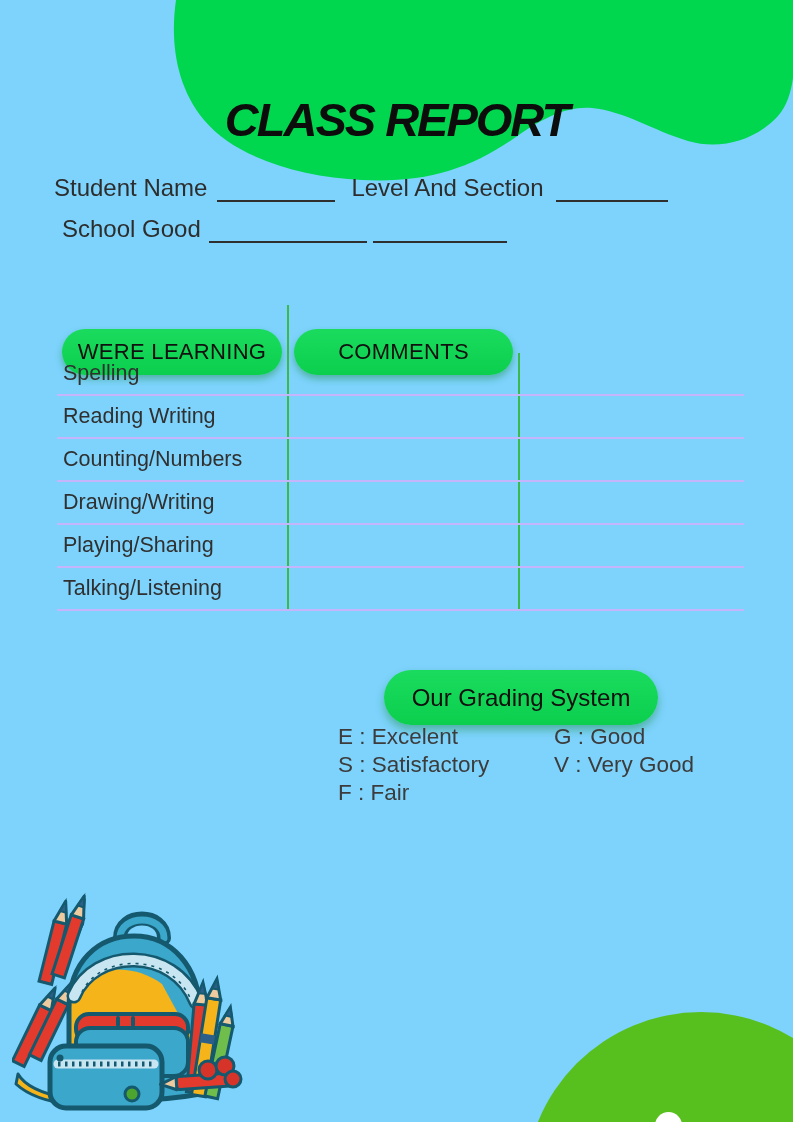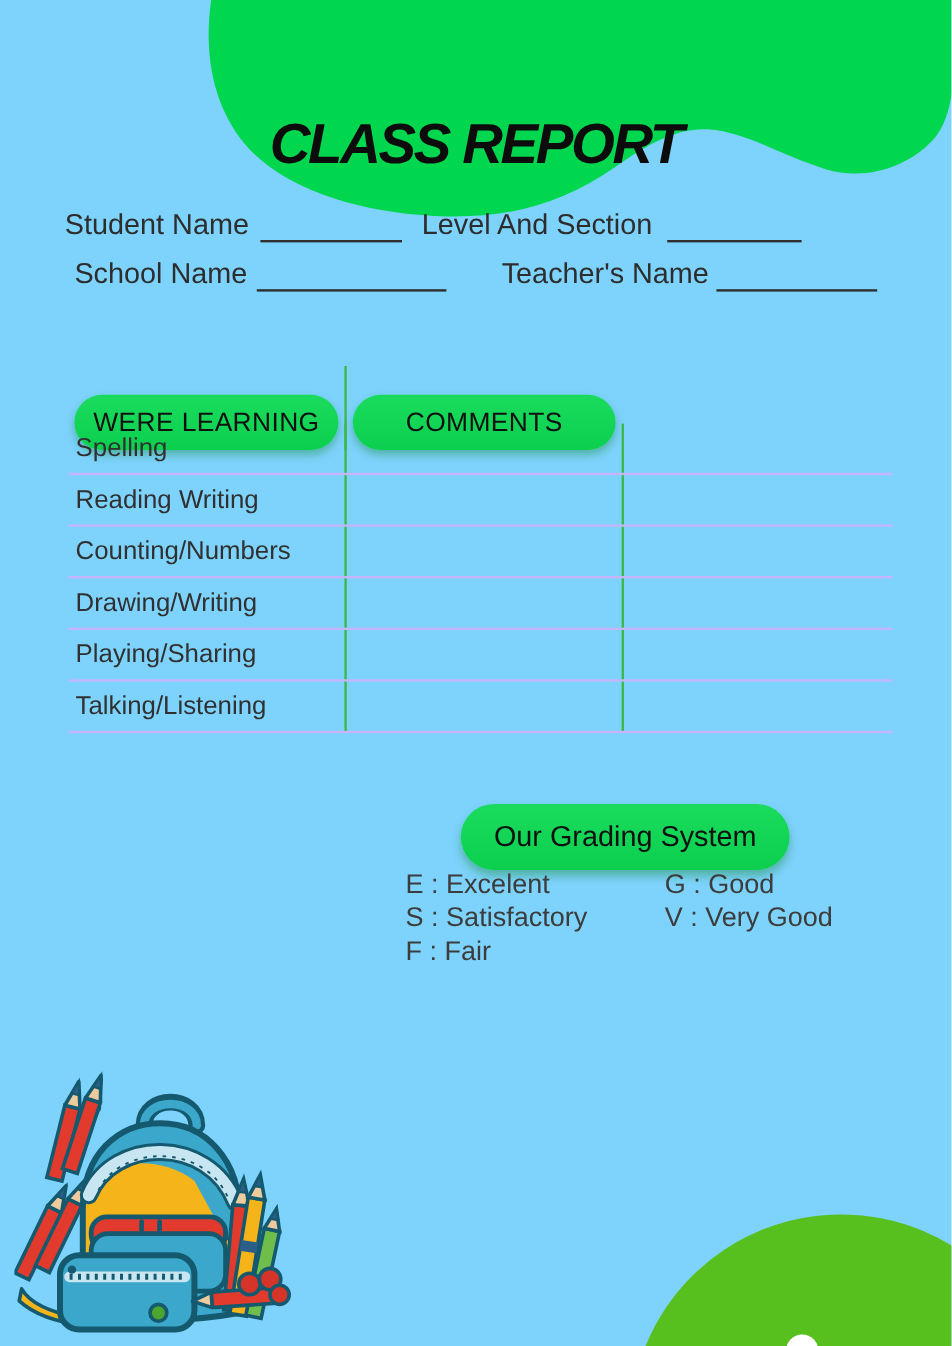--- a/index.html
+++ b/index.html
@@ -75,23 +75,22 @@
   <div class="title">CLASS REPORT</div>
 
   <div class="fields">
     <div class="frow r1">
       <span class="flabel l1">Student Name</span>
       <span class="fline b1"></span>
       <span class="flabel l2">Level And Section</span>
       <span class="fline b2"></span>
     </div>
     <div class="frow r2">
-      <span class="flabel l1">School Name</span>
+      <span class="flabel l1">School Good</span>
       <span class="fline b1"></span>
-      <span class="flabel l2">Teacher's Name</span>
       <span class="fline b2"></span>
     </div>
   </div>
 
   <div class="rtable">
     <div class="hrow">
       <div class="hcell c1">
           <div class="pill">WERE LEARNING</div>
         </div>
       <div class="hcell c3">

